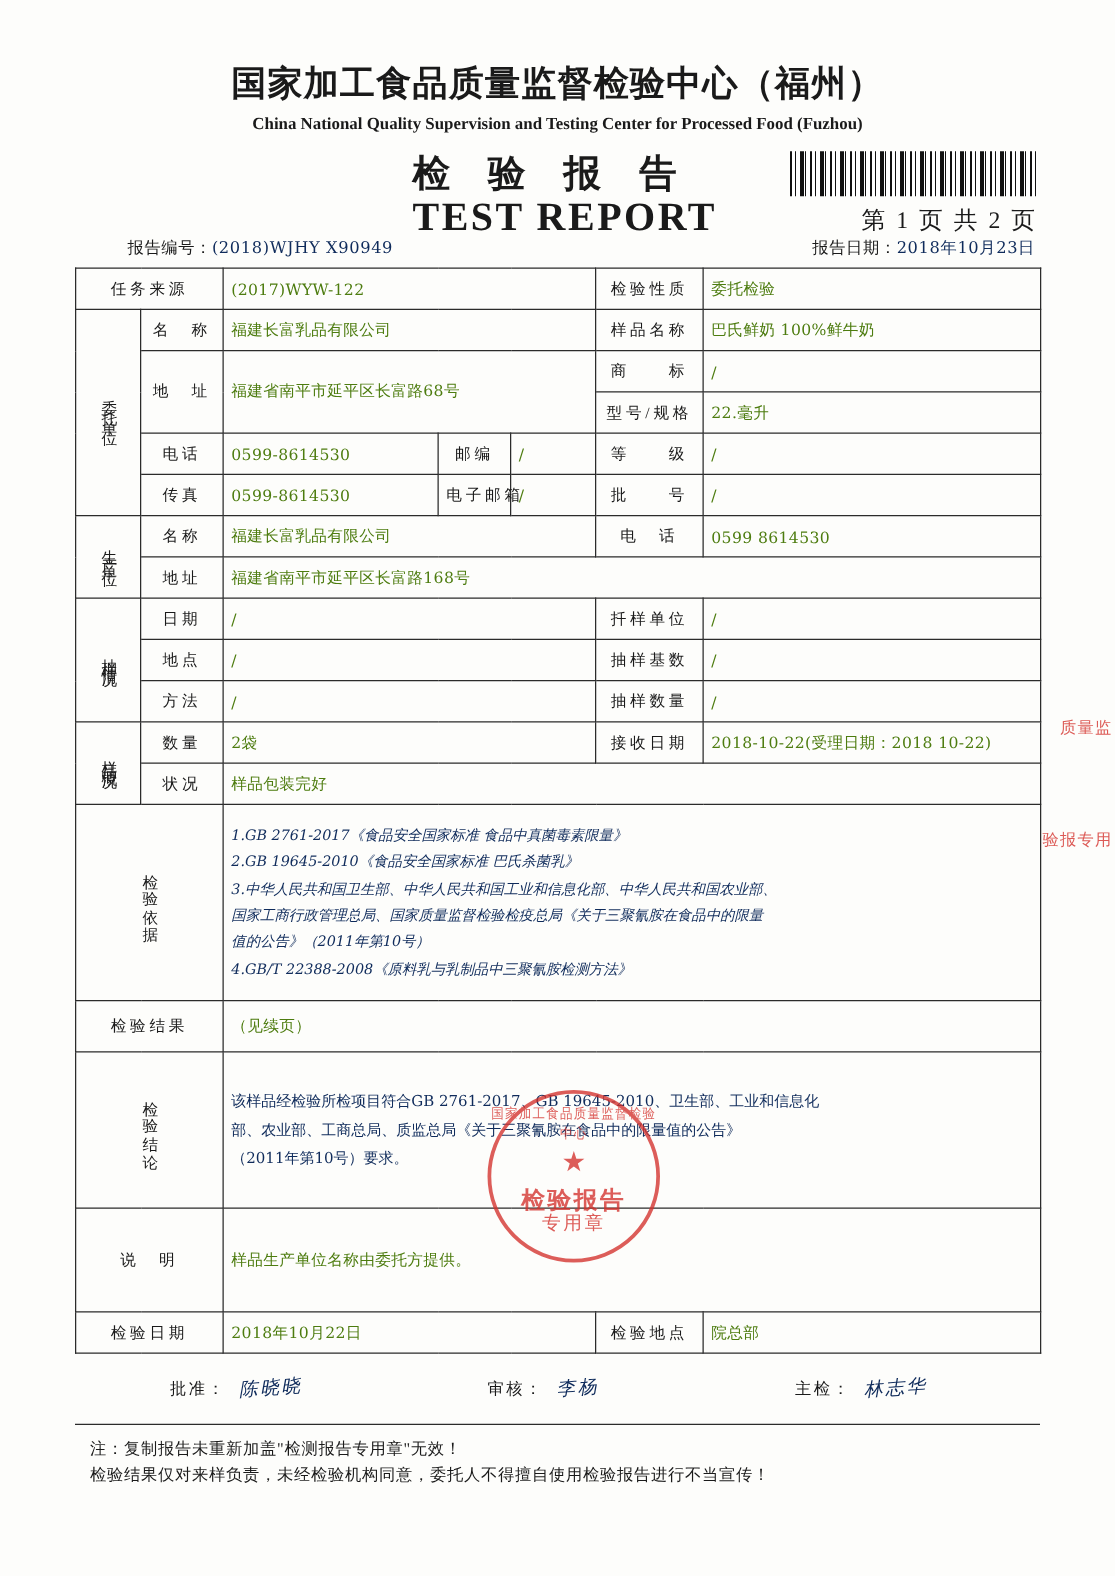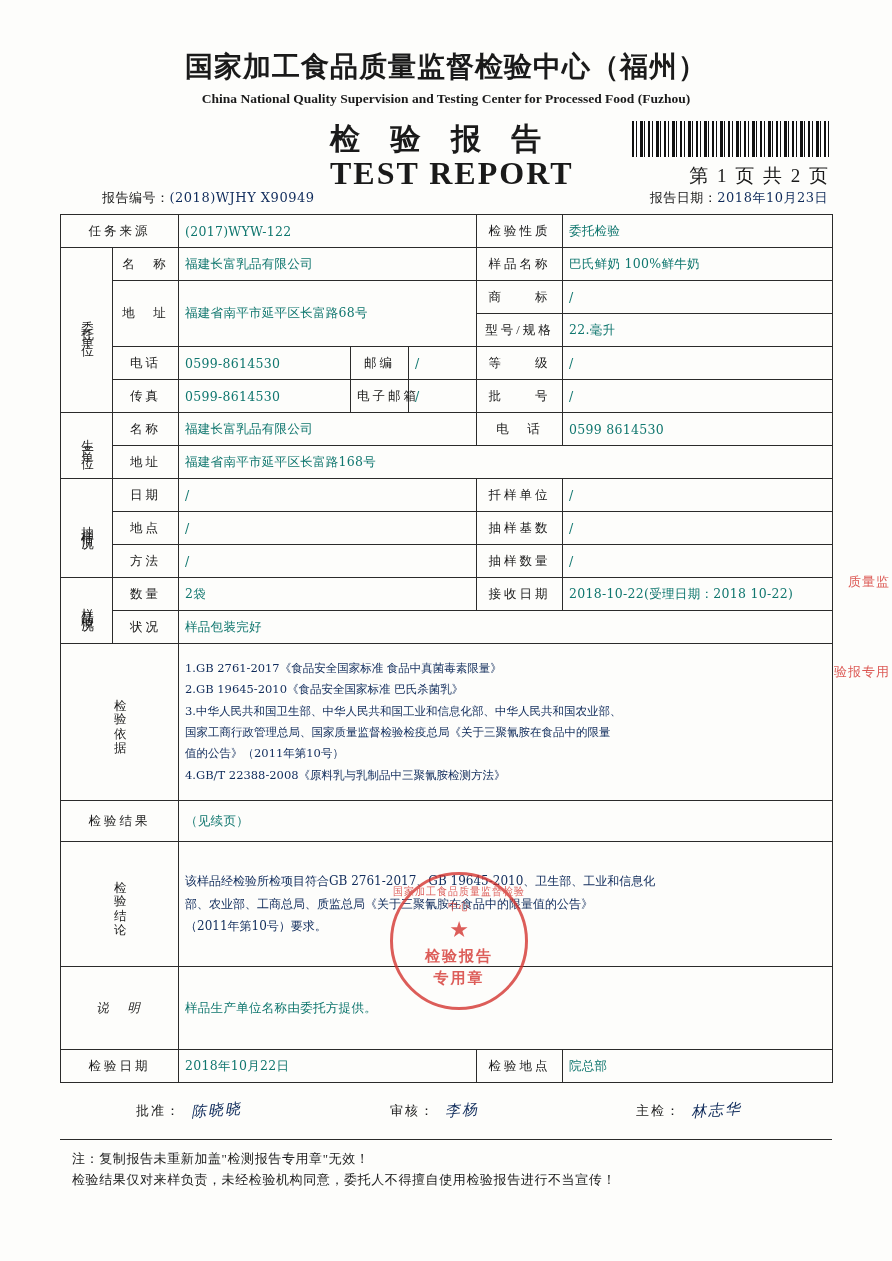--- a/index.html
+++ b/index.html
@@ -120,31 +120,32 @@
     text-align: center;
     letter-spacing: 3px;
     white-space: nowrap;
   }
   .lbl-side {
     text-align: center;
     letter-spacing: 2px;
     line-height: 1.9;
   }
   .val {
-    color: #0f766e;
+    color: #4d7c0f;
     font-family: "DejaVu Serif", serif;
     letter-spacing: 0.3px;
   }
   .basis-cell {
     padding: 8px 8px 10px 10px;
     line-height: 1.85;
     font-size: 11.5px;
     color: #0f2b5b;
     font-family: "DejaVu Serif", serif;
     vertical-align: top;
+    font-style: italic;
   }
   .concl-cell {
     padding: 12px 10px;
     line-height: 1.9;
     font-size: 12px;
     color: #0f2b5b;
     font-family: "DejaVu Serif", serif;
     vertical-align: top;
     position: relative;
   }
@@ -177,29 +178,29 @@
     transform: scaleY(1.1);
   }
   .stamp-main .star {
     position: absolute;
     left: 0; right: 0; top: 42px;
     font-size: 22px;
   }
   .stamp-main .l1 {
     position: absolute;
     left: 0; right: 0; top: 72px;
-    font-size: 15px;
+    font-size: 19px;
     font-weight: bold;
     letter-spacing: 2px;
   }
   .stamp-main .l2 {
     position: absolute;
     left: 0; right: 0; top: 94px;
     font-size: 15px;
-    font-weight: bold;
+    font-weight: normal;
     letter-spacing: 2px;
     text-align: center;
   }
   .side-stamp {
     position: absolute;
     right: 2px;
     color: #d4312c;
     opacity: 0.8;
     font-size: 13px;
     line-height: 1.5;
@@ -394,21 +395,21 @@
         <span style="writing-mode:vertical-rl; text-orientation:upright; letter-spacing:14px;">检验结论</span>
       </td>
       <td class="concl-cell" colspan="5">
         <div>该样品经检验所检项目符合GB 2761-2017、GB 19645-2010、卫生部、工业和信息化</div>
         <div>部、农业部、工商总局、质监总局《关于三聚氰胺在食品中的限量值的公告》</div>
         <div>（2011年第10号）要求。</div>
       </td>
     </tr>
 
     <tr>
-      <td class="lbl" colspan="2" style="height:76px;font-style:italic;">说　明</td>
+      <td class="lbl" colspan="2" style="height:76px;">说　明</td>
       <td class="val" colspan="5" style="vertical-align:middle;">样品生产单位名称由委托方提供。</td>
     </tr>
 
     <tr>
       <td class="lbl" colspan="2">检验日期</td>
       <td class="val" colspan="3">2018年10月22日</td>
       <td class="lbl">检验地点</td>
       <td class="val">院总部</td>
     </tr>
   </tbody>

